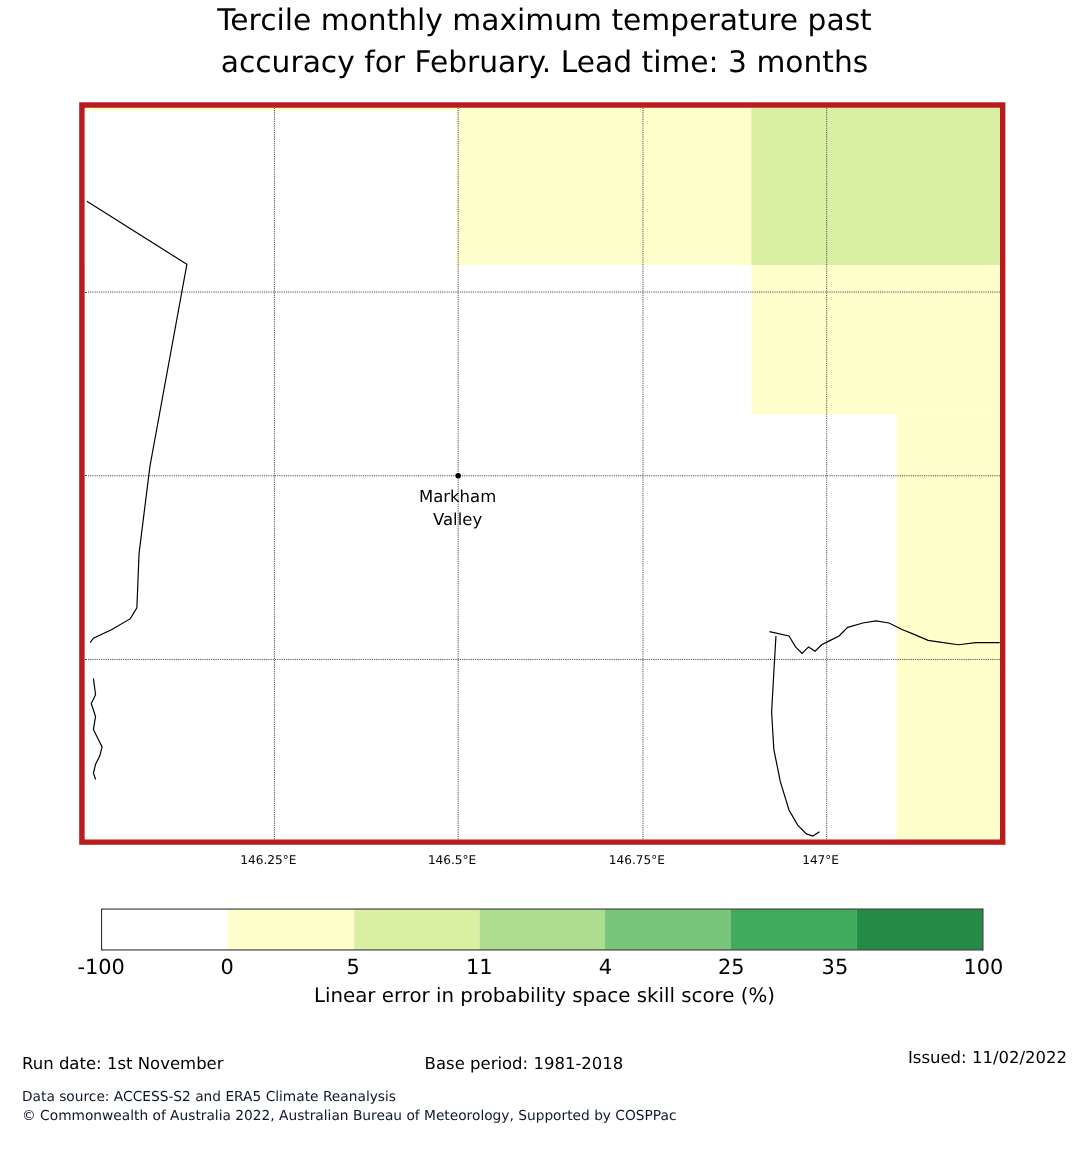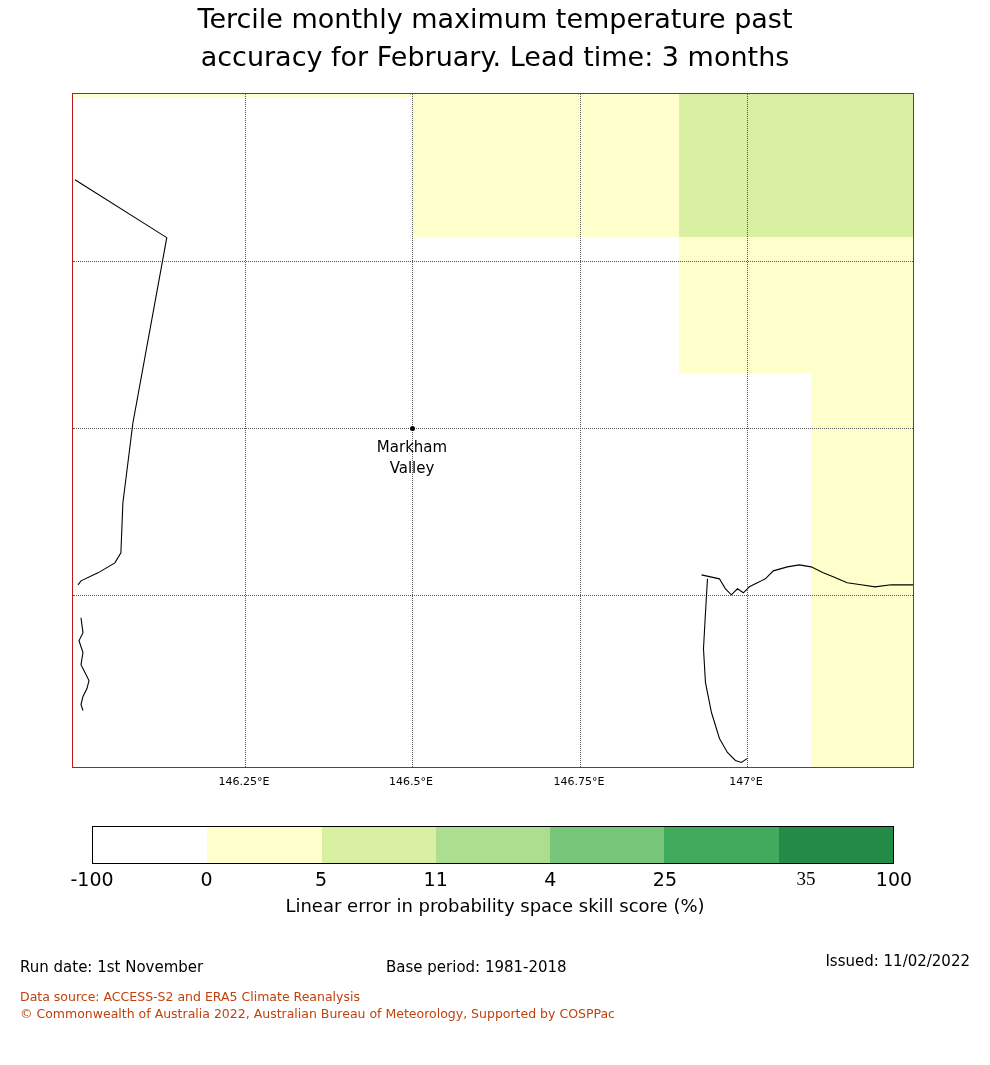--- a/index.html
+++ b/index.html
@@ -35,21 +35,21 @@
   .map-wrap {
     position: absolute;
     left: 72px;
     top: 93px;
     width: 842px;
     height: 675px;
   }
   .map-frame {
     position: absolute;
     inset: 0;
-    border: 1px solid #b91c1c;
+    border: 5px solid #b91c1c;
     box-sizing: border-box;
     background: #ffffff;
     overflow: hidden;
   }
   .cell {
     position: absolute;
   }
   .gridline-v {
     position: absolute;
     top: 0;
@@ -149,21 +149,21 @@
   }
   .f-run { position: absolute; left: 20px; top: 0; }
   .f-base { position: absolute; left: 386px; top: 0; }
   .f-issued { position: absolute; right: 20px; top: -6px; }
   .footer-small {
     position: absolute;
     left: 20px;
     top: 30px;
     font-size: 12.5px;
     line-height: 17px;
-    color: #c2410c;
+    color: #0f172a;
   }
 </style>
 </head>
 <body>
 
 <div class="title">
   <span>Tercile monthly maximum temperature past</span>
   <span>accuracy for February. Lead time: 3 months</span>
 </div>
 
@@ -218,21 +218,21 @@
     <div class="cbar-seg" style="width:14.28%; background:#78c679;"></div>
     <div class="cbar-seg" style="width:14.28%; background:#41ab5d;"></div>
     <div class="cbar-seg" style="width:14.28%; background:#238b45;"></div>
   </div>
   <div class="cbar-tick" style="left:0px;">-100</div>
   <div class="cbar-tick" style="left:114.6px;">0</div>
   <div class="cbar-tick" style="left:229.1px;">5</div>
   <div class="cbar-tick" style="left:343.7px;">11</div>
   <div class="cbar-tick" style="left:458.3px;">4</div>
   <div class="cbar-tick" style="left:572.9px;">25</div>
-  <div class="cbar-tick" style="left:714px;font-family:Liberation Serif, serif;">35</div>
+  <div class="cbar-tick" style="left:667px;">35</div>
   <div class="cbar-tick" style="left:802px;">100</div>
 </div>
 
 <div class="cbar-title">Linear error in probability space skill score (%)</div>
 
 <div class="footer">
   <div class="footer-row1">
     <span class="f-run">Run date: 1st November</span>
     <span class="f-base">Base period: 1981-2018</span>
     <span class="f-issued">Issued: 11/02/2022</span>

